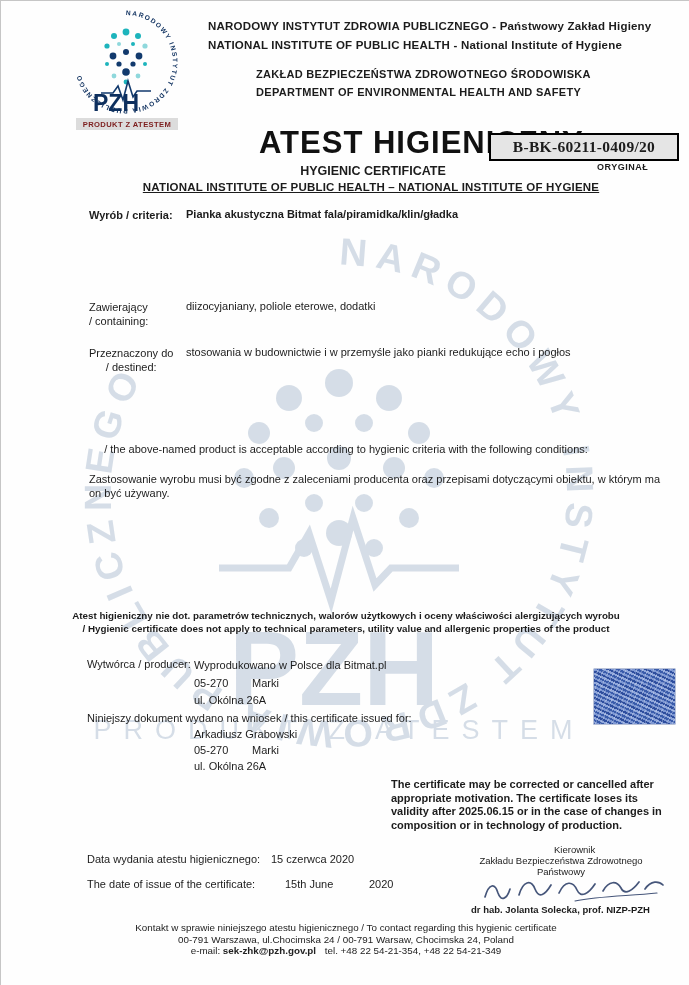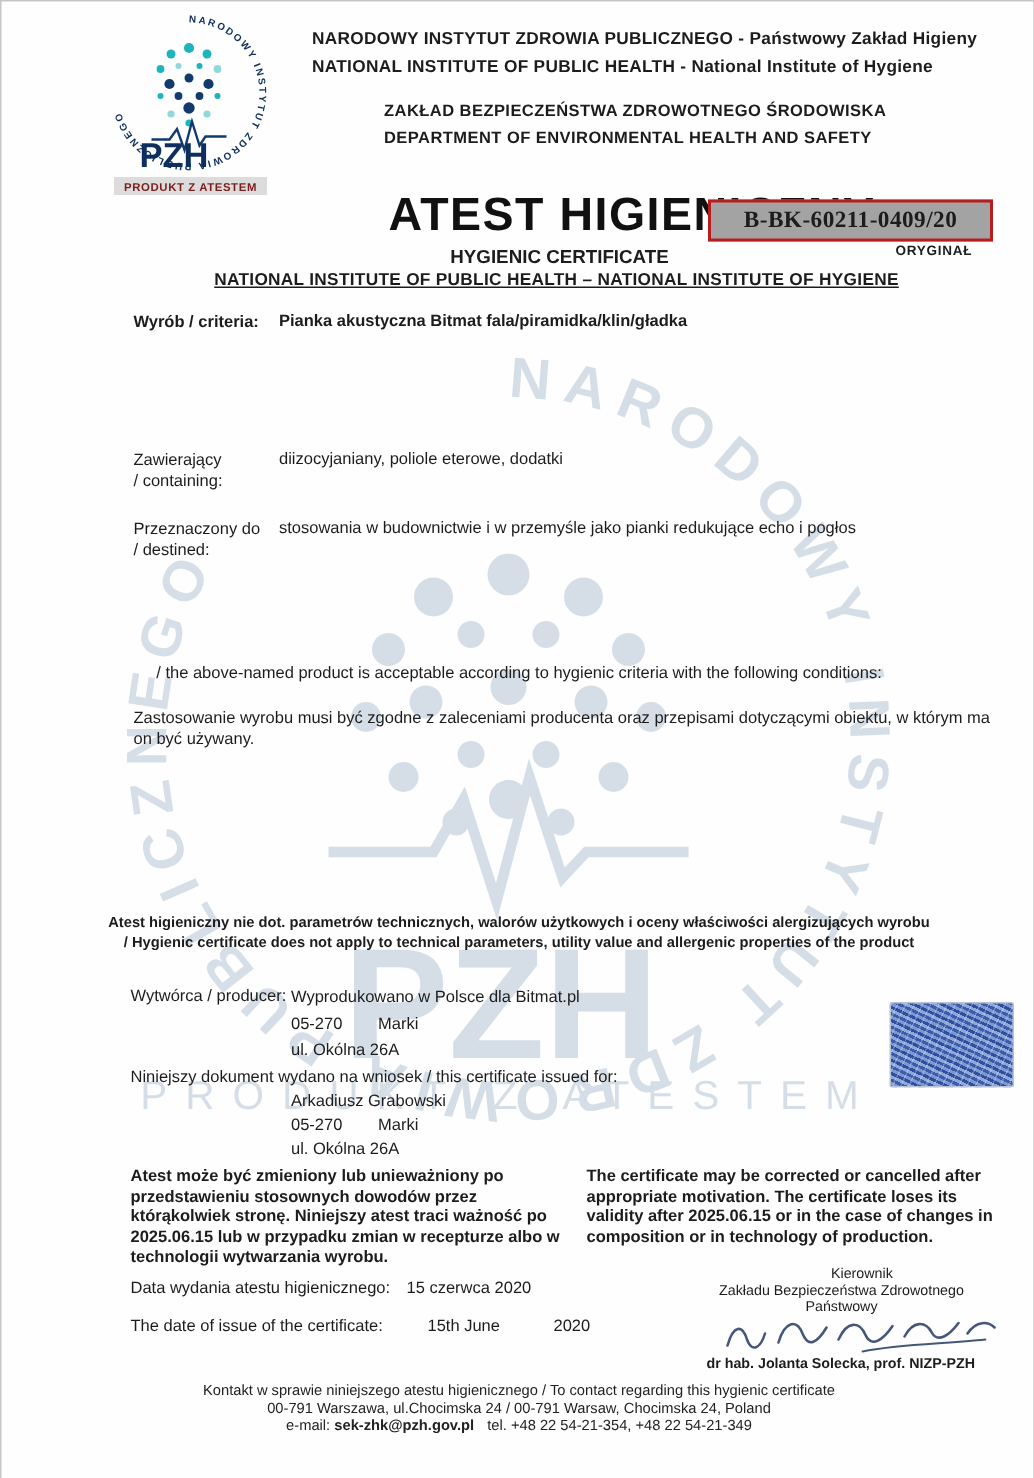--- a/index.html
+++ b/index.html
@@ -10,21 +10,21 @@
   }
   .abs { position:absolute; }
   .b { font-weight:bold; }
   .c { text-align:center; }
   .s11 { font-size:11px; }
 
   .hdr-inst { left:207px; top:16px; width:470px; font-size:11.5px; font-weight:bold; letter-spacing:.2px; line-height:19px; }
   .hdr-dept { left:255px; top:64px; font-size:11px; font-weight:bold; line-height:18px; letter-spacing:.3px; }
 
   .doc-title { left:258px; top:124px; font-size:31px; font-weight:800; letter-spacing:1px; color:#111; }
-  .cert-box { left:471px; top:132px; width:186px; height:24px; border:2px solid #b91c1c; background:#a3a3a3;
+  .cert-box { left:488px; top:132px; width:186px; height:24px; border:2px solid #000000; background:#e5e5e5;
               display:flex; align-items:center; justify-content:center;
               font-family:"Liberation Serif", serif; font-size:15.5px; font-weight:bold; letter-spacing:.3px; }
   .original { left:596px; top:161px; font-size:9px; font-weight:bold; letter-spacing:.5px; }
   .subtitle { left:250px; top:163px; width:244px; text-align:center; font-size:12.5px; font-weight:bold; }
   .inst-line { left:70px; top:180px; width:600px; text-align:center; font-size:11.5px; font-weight:bold;
                text-decoration:underline; letter-spacing:.2px; }
 
   .lbl { font-size:11px; line-height:14px; }
   .val { font-size:11px; }
 
@@ -135,21 +135,21 @@
 
   <div class="abs lbl b" style="left:88px; top:207px;">Wyrób / criteria:</div>
   <div class="abs val b" style="left:185px; top:207px;">Pianka akustyczna Bitmat fala/piramidka/klin/gładka</div>
 
   <div class="abs lbl" style="left:88px; top:299px;">
     <div>Zawierający</div>
     <div>/ containing:</div>
   </div>
   <div class="abs val" style="left:185px; top:299px;">diizocyjaniany, poliole eterowe, dodatki</div>
 
-  <div class="abs lbl" style="left:88px; top:345px;">
+  <div class="abs lbl" style="left:88px; top:345px;text-align:center;">
     <div>Przeznaczony do</div>
     <div>/ destined:</div>
   </div>
   <div class="abs val" style="left:185px; top:345px; width:470px;">stosowania w budownictwie i w przemyśle jako pianki redukujące echo i pogłos</div>
 
   <div class="abs c" style="left:55px; top:441px; width:580px; font-size:11px; line-height:14px;">
     <div>/ the above-named product is acceptable according to hygienic criteria with the following conditions:</div>
   </div>
   <div class="abs" style="left:88px; top:471px; width:575px; font-size:11px; line-height:14px;">Zastosowanie wyrobu musi być zgodne z zaleceniami producenta oraz przepisami dotyczącymi obiektu, w którym ma on być używany.</div>
 
@@ -165,21 +165,20 @@
   <div class="abs val" style="left:193px; top:693px;">ul. Okólna 26A</div>
 
   <div class="abs lbl" style="left:86px; top:710px;">Niniejszy dokument wydano na wniosek / this certificate issued for:</div>
   <div class="abs val" style="left:193px; top:727px;">Arkadiusz Grabowski</div>
   <div class="abs val" style="left:193px; top:743px;">05-270</div>
   <div class="abs val" style="left:251px; top:743px;">Marki</div>
   <div class="abs val" style="left:193px; top:759px;">ul. Okólna 26A</div>
 
   <div class="abs sticker"></div>
 
-  <div class="abs validity" style="left:86px; top:777px; width:292px;">Atest może być zmieniony lub unieważniony po przedstawieniu stosownych dowodów przez którąkolwiek stronę. Niniejszy atest traci ważność po 2025.06.15  lub w przypadku zmian w recepturze albo w technologii wytwarzania wyrobu.</div>
   <div class="abs validity" style="left:390px; top:777px; width:274px;">The certificate may be corrected or cancelled after appropriate motivation. The certificate loses its validity after 2025.06.15  or in the case of changes in composition or in technology of production.</div>
 
   <div class="abs s11" style="left:86px; top:852px;">Data wydania atestu higienicznego:</div>
   <div class="abs s11" style="left:270px; top:852px;">15 czerwca 2020</div>
   <div class="abs s11" style="left:86px; top:877px;">The date of issue of the certificate:</div>
   <div class="abs s11" style="left:284px; top:877px;">15th June</div>
   <div class="abs s11" style="left:368px; top:877px;">2020</div>
 
   <div class="abs sig-small" style="left:553px; top:843px;text-align:center;">Kierownik</div>
   <div class="abs sig-small c" style="left:465px; top:854px; width:190px; line-height:11px;">Zakładu Bezpieczeństwa Zdrowotnego Państwowy</div>

